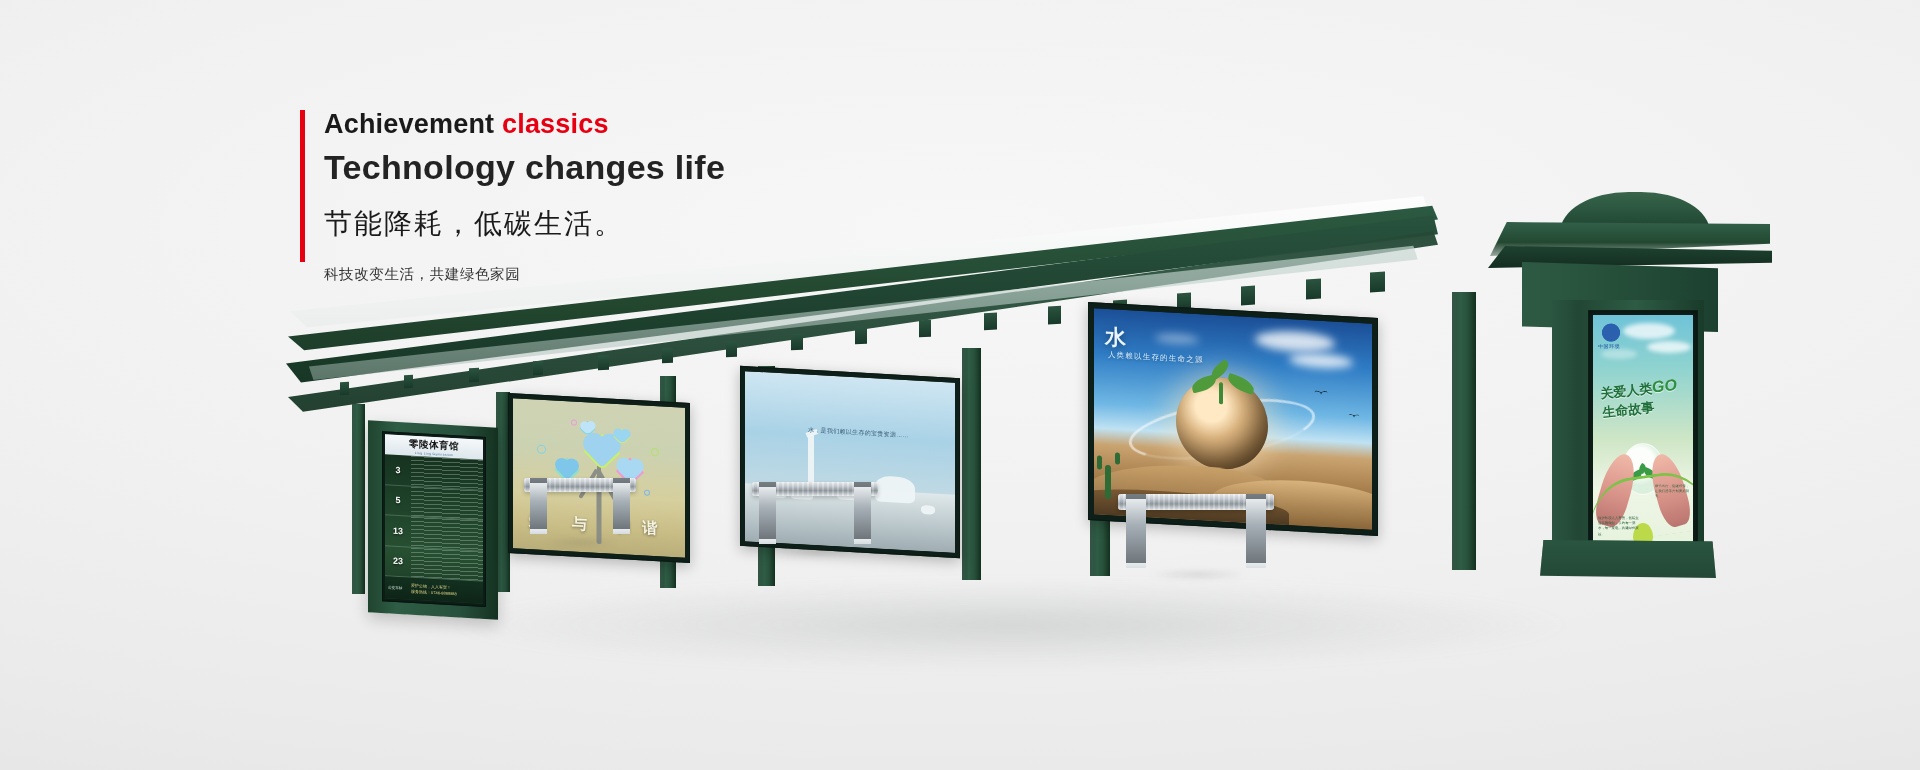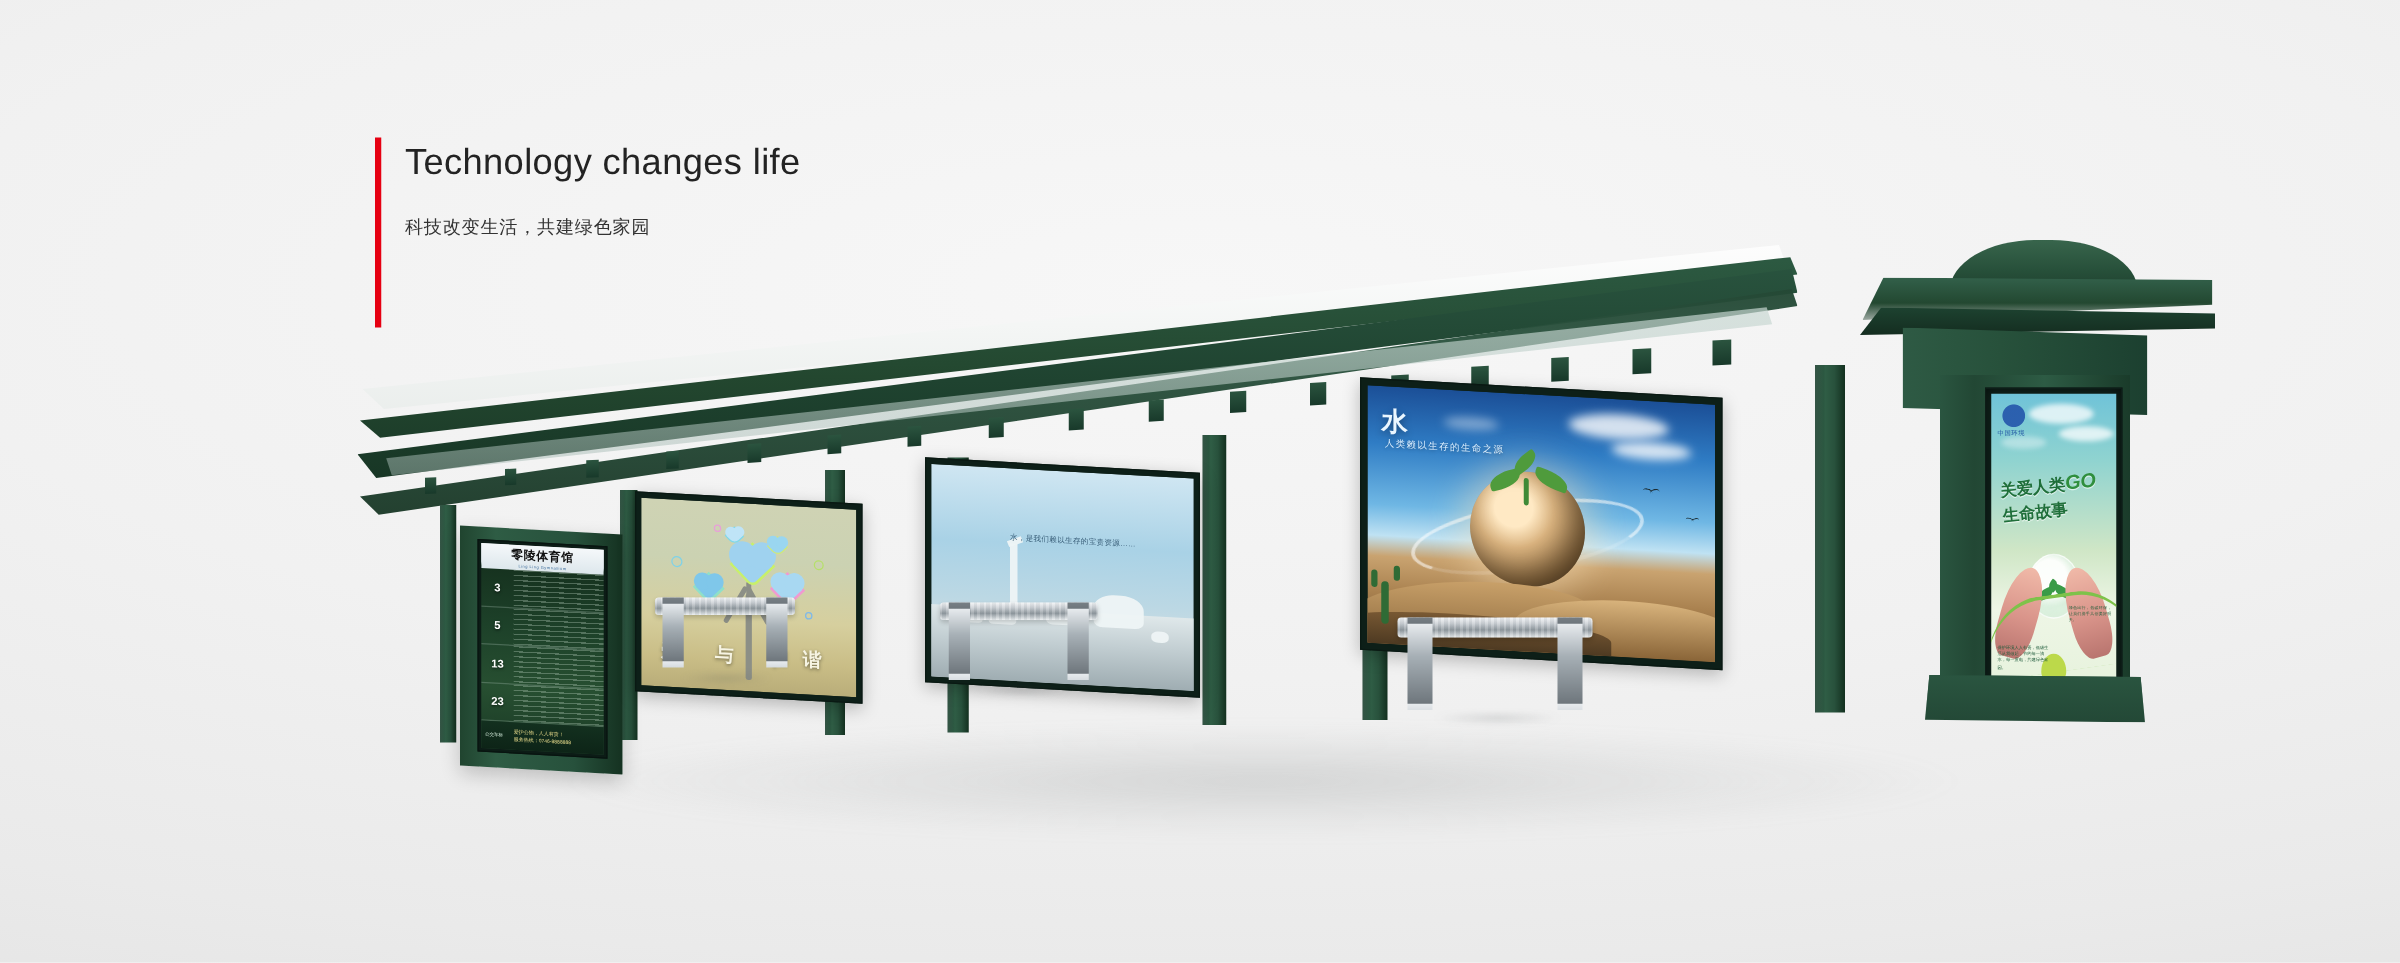--- a/index.html
+++ b/index.html
@@ -28,21 +28,21 @@
   }
   .headline .redbar{
     position:absolute; left:0; top:2px; width:5px; height:152px; background:#e60012;
   }
   .h1{
     font-size:27px; font-weight:bold; letter-spacing:.2px; color:#1a1a1a; line-height:1.25;
     white-space:nowrap;
   }
   .h1 .accent{ color:#e60012; font-weight:bold; }
   .h2{
-    font-size:29px; font-weight:400; color:#232323; line-height:1.35; margin-top:3px;
+    font-size:34px; font-weight:700; color:#232323; line-height:1.35; margin-top:3px;
     letter-spacing:.3px; white-space:nowrap;
   }
   .h3{
     font-size:28px; font-weight:500; color:#1a1a1a; margin-top:14px; letter-spacing:2px;
     white-space:nowrap;
   }
   .h4{
     font-size:14.5px; color:#333; margin-top:22px; letter-spacing:.6px; white-space:nowrap;
   }
 
@@ -347,21 +347,23 @@
   }
 </style>
 </head>
 <body>
 
 <div class="backdrop"></div>
 <div class="floor-shadow"></div>
 
 <div class="headline">
   <div class="redbar"></div>
+  <div class="h1"><span>Achievement </span><span class="accent">classics</span></div>
   <div class="h2">Technology changes life</div>
+  <div class="h3">节能降耗，低碳生活。</div>
   <div class="h4">科技改变生活，共建绿色家园</div>
 </div>
 
 <div class="shelter">
 
   <div class="roof-white"></div>
   <div class="roof-green-top"></div>
   <div class="roof-green-face"></div>
   <div class="roof-underside"></div>
   <div class="roof-glass"></div>

